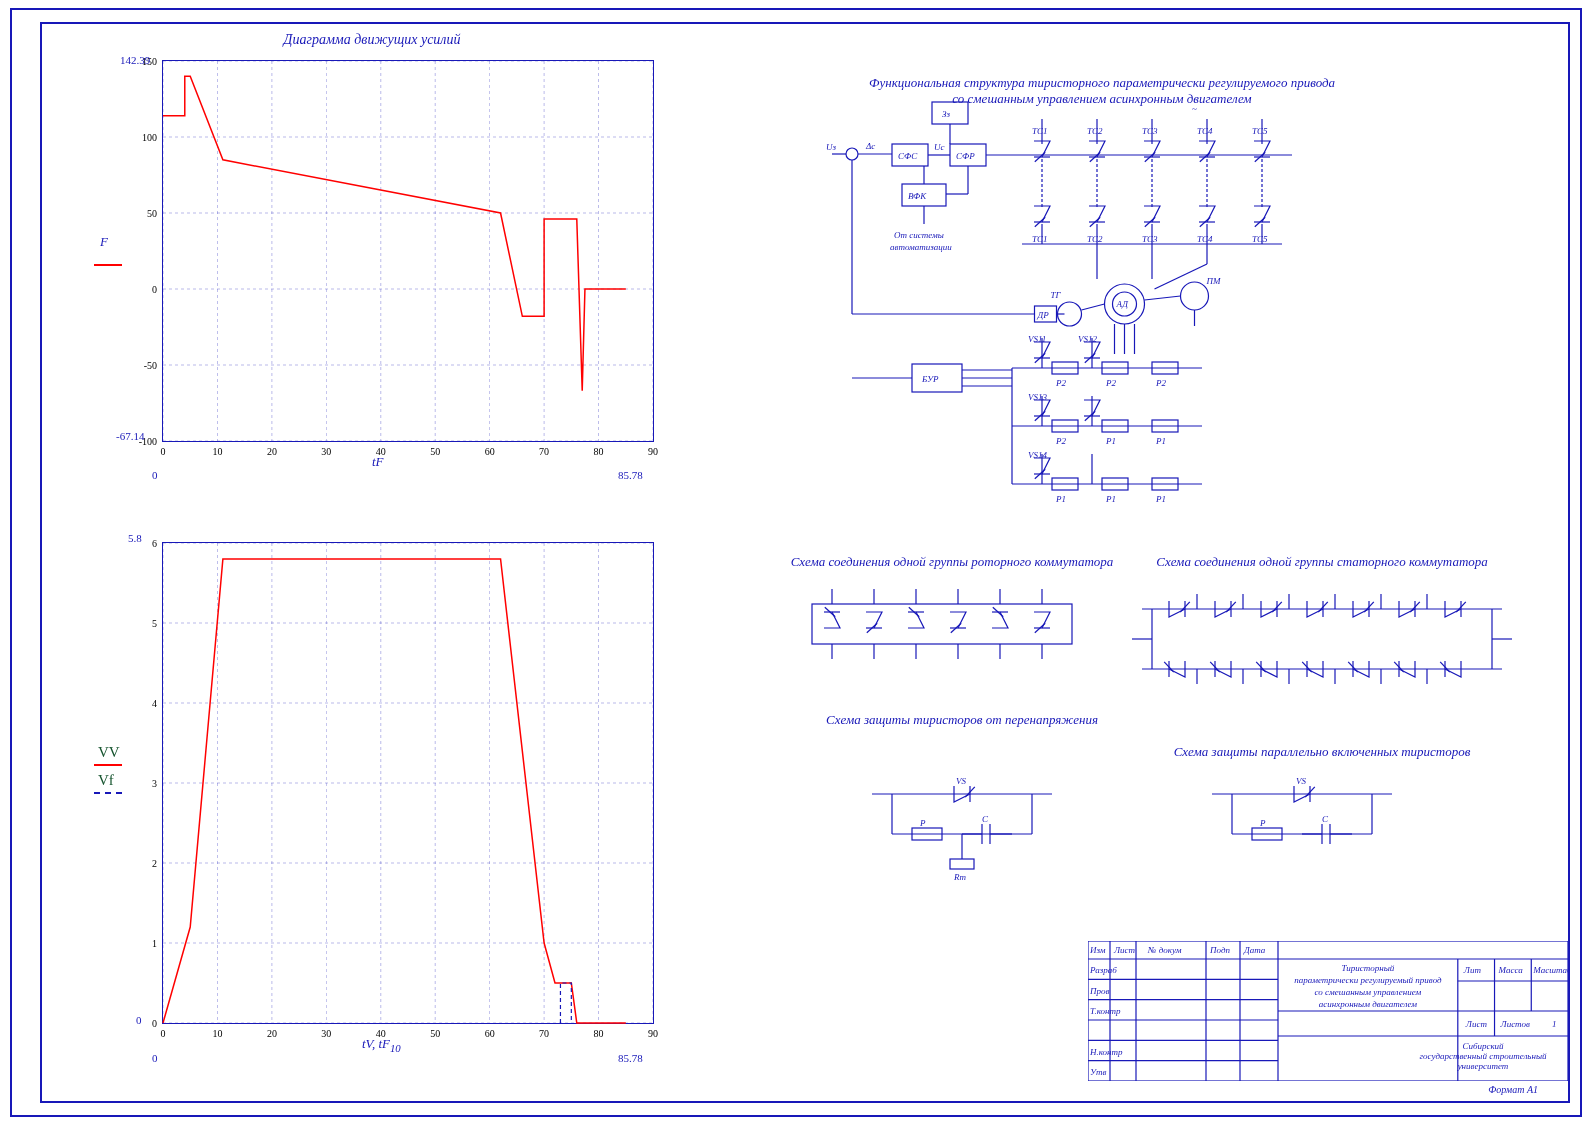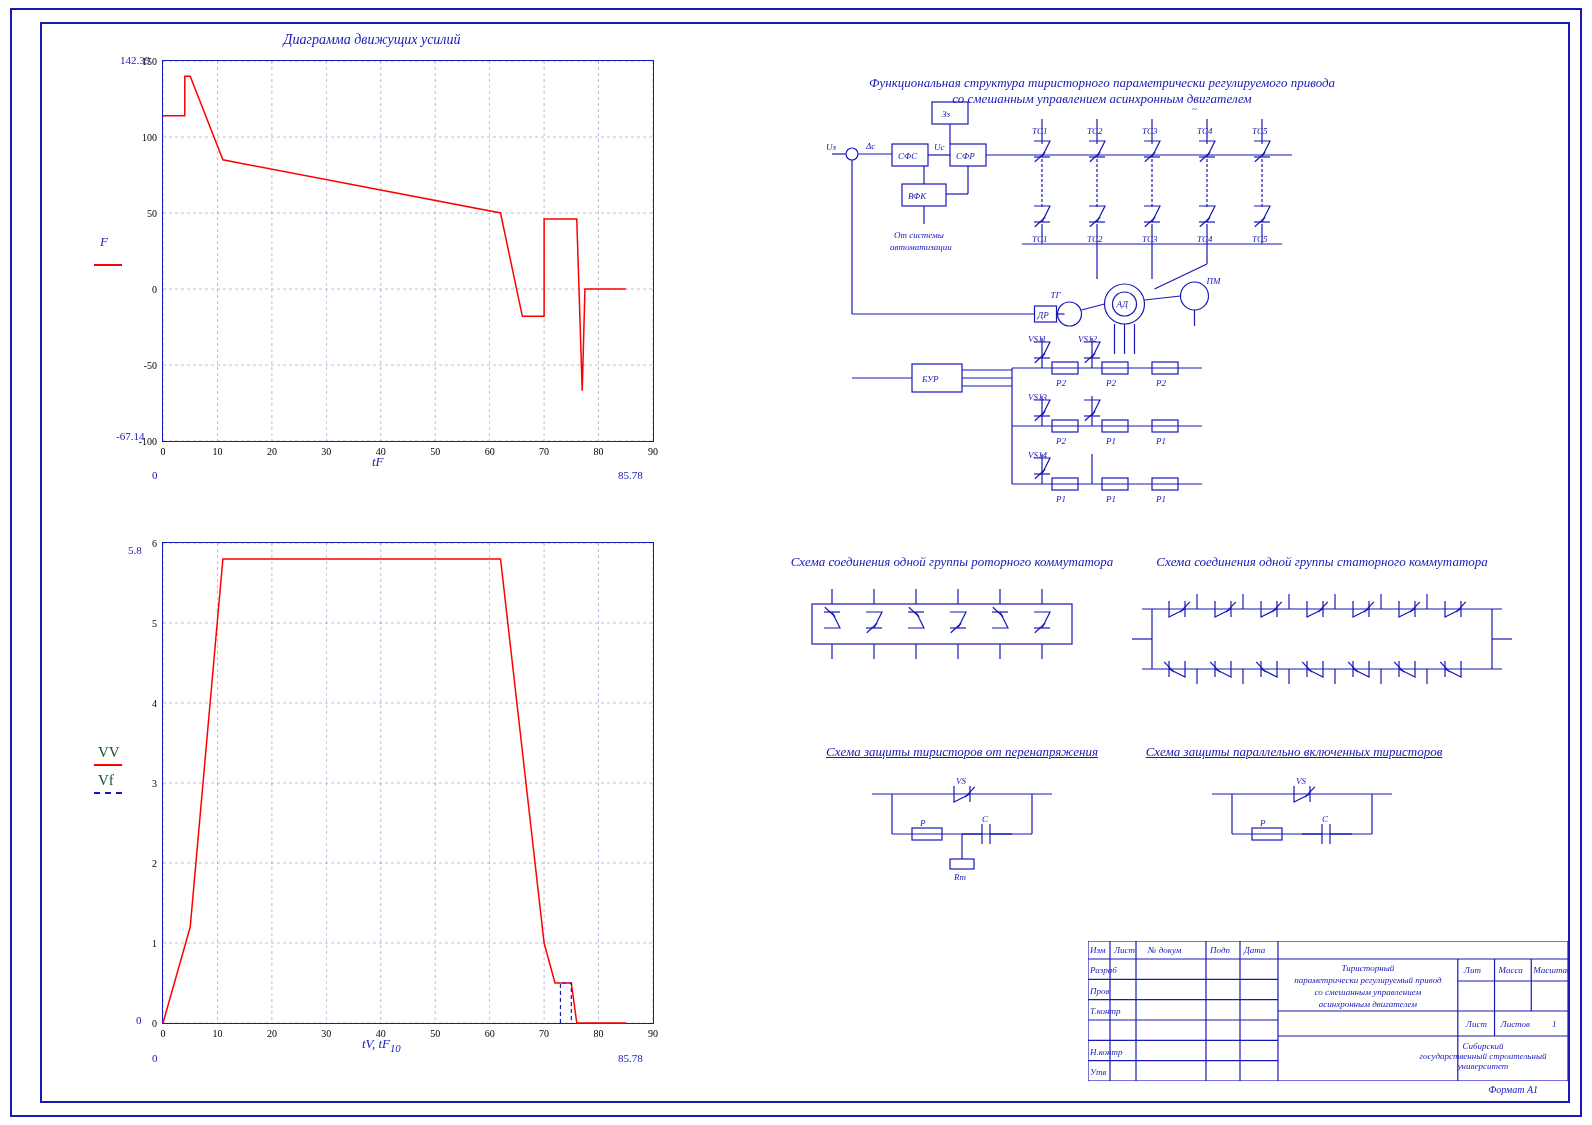--- a/index.html
+++ b/index.html
@@ -194,21 +194,21 @@
           <text x="-6" y="4" text-anchor="end" font-size="10">6</text>
           <polyline points="0,480 27.22222222222222,384 59.888888888888886,16 337.55555555555554,16 381.11111111111114,400 392,440 397.44444444444446,440 408.33333333333337,440 413.77777777777777,480 462.77777777777777,480" class="data"></polyline>
           <polyline points="397.44444444444446,480 397.44444444444446,440 408.33333333333337,440 408.33333333333337,480" class="data-dash"></polyline>
         </svg>
     </div>
     <div class="legend-txt" style="left:56px; top:720px;">VV</div>
     <div class="legend-line" style="left:52px; top:740px;"></div>
     <div class="legend-txt" style="left:56px; top:748px;">Vf</div>
     <div class="legend-line dash" style="left:52px; top:768px;"></div>
     <div class="axis-label" style="left:320px; top:1012px;"><span>tV, tF</span><sub>10</sub></div>
-    <div class="tick" style="left:86px; top:520px;">5.8</div>
+    <div class="tick" style="left:86px; top:508px;">5.8</div>
     <div class="tick" style="left:94px; top:990px;">0</div>
     <div class="tick" style="left:110px; top:1028px;">0</div>
     <div class="tick" style="left:576px; top:1028px;">85.78</div>
 
     <div class="diagram-title" style="left:780px; top:30px; width:560px;margin-top:21px;">
       <span>Функциональная структура тиристорного параметрически регулируемого привода</span><br>
       <span>со смешанным управлением асинхронным двигателем</span>
     </div>
     <div class="schematic" style="left:780px; top:70px; width:560px; height:420px;">
       <svg width="560" height="420" id="main-schem">
@@ -467,21 +467,21 @@
           <line x1="329" y1="17" x2="329" y2="33"></line>
           <line x1="324.2" y1="28.2" x2="333.8" y2="17.8"></line>
           <polyline points="329,77 329,93 313,85" fill="none"></polyline>
           <line x1="313" y1="77" x2="313" y2="93"></line>
           <line x1="317.8" y1="88.2" x2="308.2" y2="77.8"></line>
           <line x1="0" x2="20" y1="55" y2="55"></line>
           <line x1="360" x2="380" y1="55" y2="55"></line>
         </svg>
     </div>
 
-    <div class="diagram-title" style="left:760px; top:720px; width:320px;text-decoration:underline;">Схема защиты тиристоров от перенапряжения</div>
+    <div class="diagram-title" style="left:760px; top:688px; width:320px;">Схема защиты тиристоров от перенапряжения</div>
     <div class="schematic" style="left:820px; top:750px; width:200px; height:110px;">
       <svg width="200" height="110" id="overv-schem">
           <line x1="10" x2="190" y1="20" y2="20"></line>
           <polyline points="92,12 92,28 108,20" fill="none"></polyline>
           <line x1="108" y1="12" x2="108" y2="28"></line>
           <line x1="103.2" y1="23.2" x2="112.8" y2="12.8"></line>
           <text x="94" y="10" text-anchor="start">VS</text>
           <line x1="30" x2="30" y1="20" y2="60"></line>
           <line x1="170" x2="170" y1="20" y2="60"></line>
           <line x1="30" x2="170" y1="60" y2="60"></line>
@@ -490,21 +490,21 @@
           <line x1="120" x2="120" y1="50" y2="70"></line>
           <line x1="128" x2="128" y1="50" y2="70"></line>
           <line x1="100" x2="120" y1="60" y2="60"></line>
           <line x1="128" x2="150" y1="60" y2="60"></line>
           <text x="120" y="48" text-anchor="start">C</text>
           <line x1="100" x2="100" y1="60" y2="85"></line>
           <rect x="88" y="85" width="24" height="10"></rect>
           <text x="92" y="106" text-anchor="start">Rт</text>
         </svg>
     </div>
-    <div class="diagram-title" style="left:1072px; top:720px; width:360px;text-decoration:underline;">Схема защиты параллельно включенных тиристоров</div>
+    <div class="diagram-title" style="left:1100px; top:720px; width:360px;">Схема защиты параллельно включенных тиристоров</div>
     <div class="schematic" style="left:1160px; top:750px; width:200px; height:110px;">
       <svg width="200" height="110" id="par-schem">
           <line x1="10" x2="190" y1="20" y2="20"></line>
           <polyline points="92,12 92,28 108,20" fill="none"></polyline>
           <line x1="108" y1="12" x2="108" y2="28"></line>
           <line x1="103.2" y1="23.2" x2="112.8" y2="12.8"></line>
           <text x="94" y="10" text-anchor="start">VS</text>
           <line x1="30" x2="30" y1="20" y2="60"></line>
           <line x1="170" x2="170" y1="20" y2="60"></line>
           <line x1="30" x2="170" y1="60" y2="60"></line>

